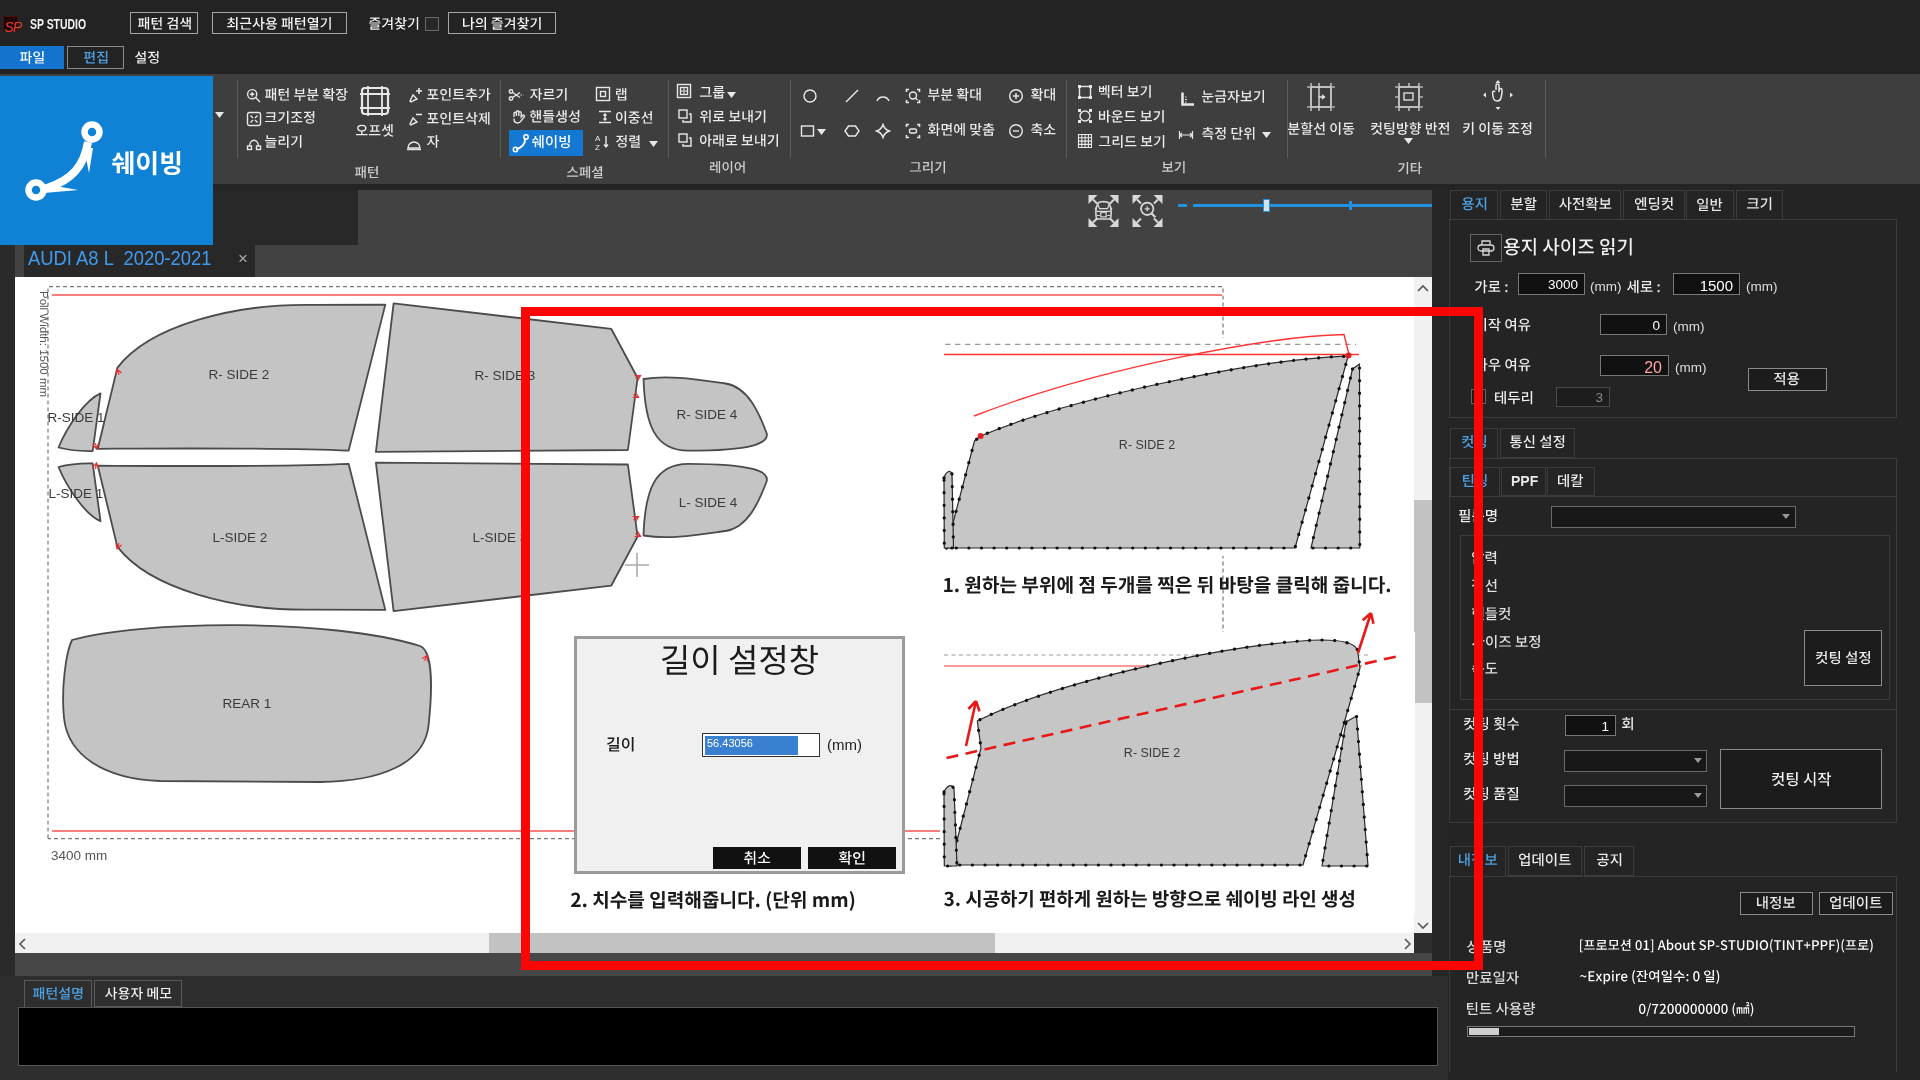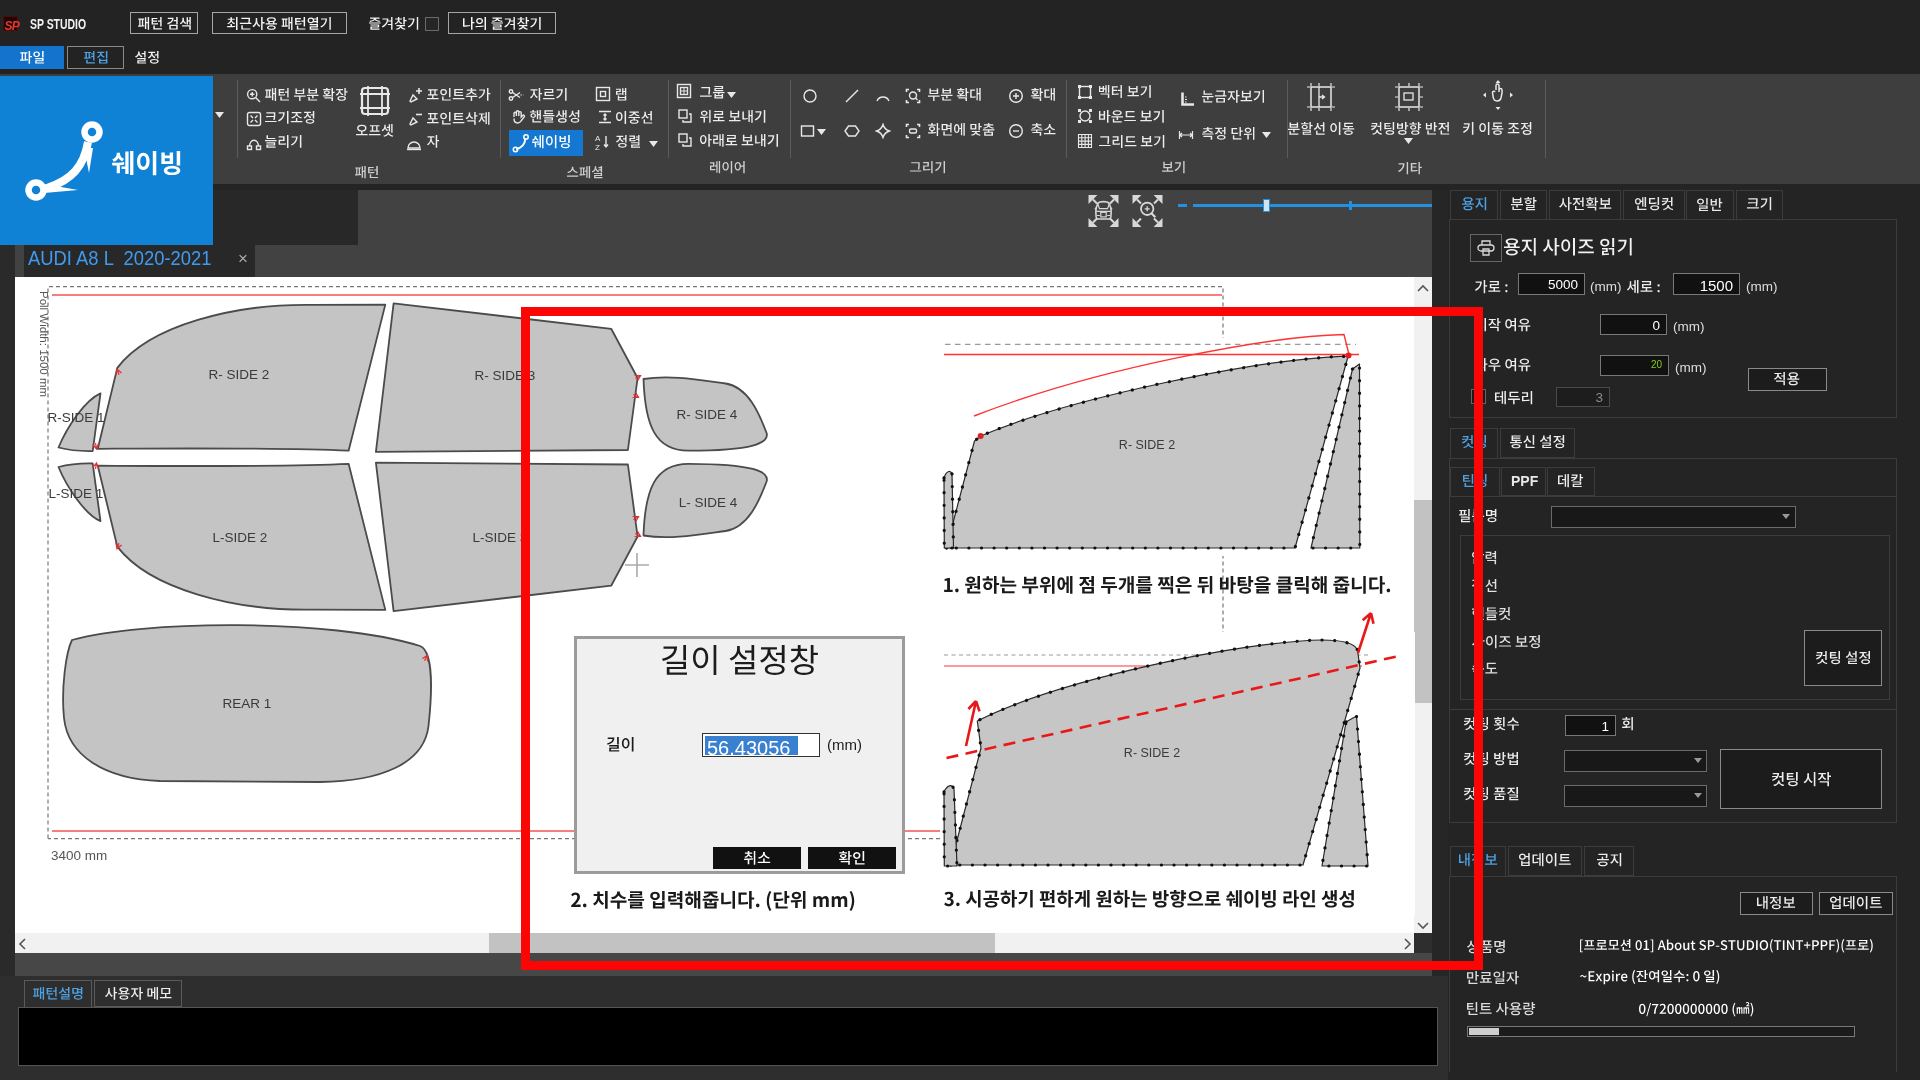--- a/index.html
+++ b/index.html
@@ -1,15 +1,15 @@
 <!DOCTYPE html>
 <html><head><meta charset="utf-8"><style>html,body{margin:0;padding:0;width:1920px;height:1080px;overflow:hidden;background:#2e2e2e;}*{box-sizing:border-box;}</style></head><body>
 <div style="position:absolute;left:0px;top:0px;width:1920px;height:46px;background:#232323;"></div>
 <div style="position:absolute;left:3px;top:16px;width:15px;height:15px;background:#200606;border:1px solid #4a0d0d;"></div>
-<div style="position:absolute;left:4.5px;top:20px;font-family:Liberation Sans, sans-serif;font-size:12px;color:#e23a2e;font-weight:700;white-space:pre;line-height:1;letter-spacing:-0.8px;font-style:italic;">SP</div>
+<div style="position:absolute;left:4.5px;top:20px;font-family:Liberation Sans, sans-serif;font-size:14px;color:#e23a2e;font-weight:400;white-space:pre;line-height:1;letter-spacing:-0.8px;font-style:italic;">SP</div>
 <div style="position:absolute;left:30px;top:17px;font-family:Liberation Sans, sans-serif;font-size:14.5px;color:#f2f2f2;font-weight:600;white-space:pre;line-height:1;transform:scaleX(0.72);transform-origin:0 0;">SP STUDIO</div>
 <div style="position:absolute;left:130px;top:12px;width:68px;height:22px;border:1px solid #a6a6a6;"></div>
 <svg style="position:absolute;left:137.6px;top:16.6px;overflow:visible" width="52.8" height="12.8" viewBox="0 0 52.8 12.8">
     <path transform="translate(-0.5,11.6)" d="M10.2 -11.6H11.6V1.2H10.2ZM8.4 -6.6H10.7V-5.4H8.4ZM7.4 -11.4H8.8V0.5H7.4ZM0.8 -10.1H6.6V-8.9H0.8ZM0.7 -1.9 0.5 -3.1Q1.1 -3.1 1.9 -3.1Q2.7 -3.1 3.6 -3.2Q4.4 -3.2 5.2 -3.2Q6.1 -3.3 6.8 -3.4L6.9 -2.3Q5.9 -2.1 4.8 -2.0Q3.6 -1.9 2.6 -1.9Q1.5 -1.9 0.7 -1.9ZM1.7 -9.4H3.0V-2.8H1.7ZM4.3 -9.4H5.7V-2.8H4.3Z M20.4 -8.1H22.9V-6.9H20.4ZM22.7 -11.6H24.1V-2.2H22.7ZM15.8 -0.3H24.4V0.9H15.8ZM15.8 -3.0H17.3V0.5H15.8ZM14.1 -5.2H15.1Q16.3 -5.2 17.2 -5.3Q18.1 -5.3 18.9 -5.3Q19.7 -5.4 20.5 -5.6L20.6 -4.4Q19.8 -4.2 19.0 -4.2Q18.2 -4.1 17.3 -4.1Q16.3 -4.0 15.1 -4.0H14.1ZM14.1 -10.7H19.9V-9.5H15.6V-5.1H14.1ZM15.1 -8.0H19.5V-6.8H15.1Z M34.6 -10.9H36.1Q36.1 -9.2 35.4 -7.9Q34.7 -6.6 33.4 -5.7Q32.1 -4.7 30.2 -4.2L29.7 -5.4Q31.2 -5.8 32.3 -6.5Q33.4 -7.2 34.0 -8.2Q34.6 -9.1 34.6 -10.2ZM30.3 -10.9H35.6V-9.7H30.3ZM38.7 -11.6H40.2V-4.4H38.7ZM36.2 -8.5H38.9V-7.3H36.2ZM31.8 -3.9H40.2V1.0H31.8ZM38.7 -2.7H33.3V-0.2H38.7Z M44.9 -10.9H46.1V-9.3Q46.1 -8.3 45.8 -7.3Q45.4 -6.3 44.8 -5.5Q44.1 -4.7 43.1 -4.3L42.4 -5.4Q43.2 -5.8 43.8 -6.4Q44.4 -7.1 44.7 -7.8Q44.9 -8.6 44.9 -9.3ZM45.2 -10.9H46.4V-9.3Q46.4 -8.6 46.6 -7.9Q46.9 -7.2 47.5 -6.6Q48.0 -6.1 48.8 -5.7L48.1 -4.6Q47.1 -5.0 46.5 -5.7Q45.8 -6.5 45.5 -7.4Q45.2 -8.3 45.2 -9.3ZM51.9 -11.6H53.3V-3.9H51.9ZM50.0 -8.4H52.3V-7.2H50.0ZM49.1 -11.4H50.5V-4.0H49.1ZM44.6 -3.3H53.3V1.2H51.8V-2.1H44.6Z" fill="#f5f5f5"></path>
   </svg>
 <div style="position:absolute;left:212px;top:12px;width:135px;height:22px;border:1px solid #a6a6a6;"></div>
 <svg style="position:absolute;left:227.1px;top:16.6px;overflow:visible" width="103.8" height="12.8" viewBox="0 0 103.8 12.8">
     <path transform="translate(-0.7,11.7)" d="M4.1 -4.8H5.6V-2.1H4.1ZM4.1 -9.3H5.3V-9.0Q5.3 -7.9 4.9 -7.0Q4.4 -6.1 3.6 -5.4Q2.8 -4.7 1.7 -4.4L1.0 -5.5Q2.0 -5.8 2.7 -6.3Q3.4 -6.9 3.8 -7.6Q4.1 -8.3 4.1 -9.0ZM4.4 -9.3H5.6V-9.0Q5.6 -8.3 6.0 -7.6Q6.3 -6.9 7.0 -6.4Q7.7 -5.9 8.7 -5.6L8.1 -4.5Q6.9 -4.8 6.1 -5.5Q5.3 -6.2 4.9 -7.1Q4.4 -8.0 4.4 -9.0ZM1.4 -10.0H8.4V-8.9H1.4ZM4.1 -11.5H5.6V-9.5H4.1ZM9.7 -11.7H11.2V1.2H9.7ZM0.9 -1.4 0.7 -2.6Q1.9 -2.6 3.2 -2.6Q4.6 -2.6 6.1 -2.7Q7.6 -2.8 8.9 -3.0L9.0 -1.9Q7.6 -1.6 6.2 -1.5Q4.7 -1.4 3.4 -1.4Q2.0 -1.4 0.9 -1.4Z M15.0 -10.9H23.1V-9.7H15.0ZM13.5 -5.9H25.1V-4.7H13.5ZM22.2 -10.9H23.7V-9.9Q23.7 -9.0 23.6 -7.9Q23.6 -6.8 23.3 -5.4L21.8 -5.5Q22.1 -6.9 22.2 -8.0Q22.2 -9.0 22.2 -9.9ZM15.0 -0.3H24.1V0.9H15.0ZM15.0 -3.4H16.5V-0.2H15.0Z M29.4 -10.6H30.6V-8.5Q30.6 -7.4 30.4 -6.3Q30.1 -5.2 29.7 -4.3Q29.2 -3.4 28.6 -2.7Q27.9 -2.0 27.1 -1.5L26.2 -2.7Q26.9 -3.1 27.5 -3.7Q28.1 -4.3 28.6 -5.1Q29.0 -5.9 29.2 -6.7Q29.4 -7.6 29.4 -8.5ZM29.7 -10.6H30.9V-8.5Q30.9 -7.6 31.1 -6.8Q31.3 -6.0 31.7 -5.2Q32.1 -4.5 32.7 -3.9Q33.3 -3.3 34.0 -2.9L33.1 -1.8Q32.3 -2.2 31.7 -2.9Q31.0 -3.6 30.6 -4.5Q30.2 -5.4 29.9 -6.4Q29.7 -7.4 29.7 -8.5ZM34.8 -11.6H36.3V1.2H34.8ZM36.0 -6.6H38.3V-5.3H36.0Z M42.0 -7.3H43.5V-4.9H42.0ZM46.6 -7.3H48.1V-4.9H46.6ZM39.3 -5.4H50.8V-4.3H39.3ZM45.0 -3.4Q47.1 -3.4 48.3 -2.8Q49.5 -2.3 49.5 -1.2Q49.5 -0.1 48.3 0.5Q47.1 1.1 45.0 1.1Q43.0 1.1 41.8 0.5Q40.6 -0.1 40.6 -1.2Q40.6 -2.3 41.8 -2.8Q43.0 -3.4 45.0 -3.4ZM45.0 -2.3Q44.1 -2.3 43.5 -2.2Q42.8 -2.1 42.5 -1.8Q42.1 -1.5 42.1 -1.2Q42.1 -0.8 42.5 -0.5Q42.8 -0.2 43.5 -0.1Q44.1 0.0 45.0 0.0Q46.0 0.0 46.6 -0.1Q47.3 -0.2 47.6 -0.5Q48.0 -0.8 48.0 -1.2Q48.0 -1.5 47.6 -1.8Q47.3 -2.1 46.6 -2.2Q46.0 -2.3 45.0 -2.3ZM45.1 -11.4Q46.5 -11.4 47.5 -11.1Q48.5 -10.8 49.1 -10.3Q49.6 -9.8 49.6 -9.0Q49.6 -8.3 49.1 -7.7Q48.5 -7.2 47.5 -6.9Q46.5 -6.6 45.1 -6.6Q43.7 -6.6 42.6 -6.9Q41.6 -7.2 41.1 -7.7Q40.5 -8.3 40.5 -9.0Q40.5 -9.8 41.1 -10.3Q41.6 -10.8 42.6 -11.1Q43.7 -11.4 45.1 -11.4ZM45.1 -10.3Q44.1 -10.3 43.4 -10.1Q42.7 -10.0 42.4 -9.7Q42.0 -9.4 42.0 -9.0Q42.0 -8.6 42.4 -8.3Q42.7 -8.0 43.4 -7.9Q44.1 -7.7 45.1 -7.7Q46.0 -7.7 46.7 -7.9Q47.4 -8.0 47.7 -8.3Q48.1 -8.6 48.1 -9.0Q48.1 -9.4 47.7 -9.7Q47.4 -10.0 46.7 -10.1Q46.0 -10.3 45.1 -10.3Z M64.8 -11.6H66.2V1.2H64.8ZM63.0 -6.6H65.3V-5.4H63.0ZM62.1 -11.4H63.5V0.5H62.1ZM55.4 -10.1H61.3V-8.9H55.4ZM55.3 -1.9 55.2 -3.1Q55.8 -3.1 56.6 -3.1Q57.4 -3.1 58.2 -3.2Q59.1 -3.2 59.9 -3.2Q60.8 -3.3 61.5 -3.4L61.6 -2.3Q60.6 -2.1 59.5 -2.0Q58.3 -1.9 57.2 -1.9Q56.2 -1.9 55.3 -1.9ZM56.4 -9.4H57.7V-2.8H56.4ZM59.0 -9.4H60.3V-2.8H59.0Z M75.0 -8.1H77.6V-6.9H75.0ZM77.3 -11.6H78.8V-2.2H77.3ZM70.5 -0.3H79.1V0.9H70.5ZM70.5 -3.0H72.0V0.5H70.5ZM68.8 -5.2H69.8Q71.0 -5.2 71.9 -5.3Q72.8 -5.3 73.6 -5.3Q74.3 -5.4 75.1 -5.6L75.3 -4.4Q74.4 -4.2 73.6 -4.2Q72.9 -4.1 71.9 -4.1Q71.0 -4.0 69.8 -4.0H68.8ZM68.8 -10.7H74.6V-9.5H70.3V-5.1H68.8ZM69.8 -8.0H74.2V-6.8H69.8Z M87.0 -10.2H90.5V-9.1H87.0ZM87.0 -7.6H90.5V-6.4H87.0ZM84.6 -11.2Q85.5 -11.2 86.3 -10.9Q87.0 -10.5 87.5 -9.8Q87.9 -9.2 87.9 -8.3Q87.9 -7.5 87.5 -6.8Q87.0 -6.1 86.3 -5.8Q85.5 -5.4 84.6 -5.4Q83.6 -5.4 82.9 -5.8Q82.1 -6.1 81.7 -6.8Q81.3 -7.5 81.3 -8.3Q81.3 -9.2 81.7 -9.8Q82.1 -10.5 82.9 -10.9Q83.6 -11.2 84.6 -11.2ZM84.6 -10.0Q84.0 -10.0 83.6 -9.8Q83.1 -9.6 82.9 -9.2Q82.6 -8.8 82.6 -8.3Q82.6 -7.8 82.9 -7.4Q83.1 -7.0 83.6 -6.8Q84.0 -6.6 84.6 -6.6Q85.1 -6.6 85.6 -6.8Q86.0 -7.0 86.3 -7.4Q86.5 -7.8 86.5 -8.3Q86.5 -8.8 86.3 -9.2Q86.0 -9.6 85.6 -9.8Q85.1 -10.0 84.6 -10.0ZM90.2 -11.6H91.7V-5.2H90.2ZM83.3 -4.6H91.7V-1.3H84.8V0.5H83.4V-2.4H90.2V-3.4H83.3ZM83.4 -0.2H92.1V1.0H83.4Z M103.1 -11.6H104.5V1.1H103.1ZM99.3 -10.3H100.7Q100.7 -8.9 100.4 -7.6Q100.1 -6.3 99.4 -5.1Q98.7 -3.9 97.6 -2.9Q96.5 -1.9 94.8 -1.1L94.1 -2.3Q95.9 -3.2 97.1 -4.3Q98.2 -5.5 98.8 -6.9Q99.3 -8.3 99.3 -10.0ZM94.7 -10.3H100.0V-9.1H94.7Z" fill="#f5f5f5"></path>
   </svg>
 <svg style="position:absolute;left:369.4px;top:17.1px;overflow:visible" width="49.2" height="12.8" viewBox="0 0 49.2 12.8">
@@ -451,21 +451,21 @@
   </svg>
 <div style="position:absolute;left:574px;top:636px;width:331px;height:238px;background:#f0f0f0;border:3px solid #9b9b9b;"></div>
 <svg style="position:absolute;left:662.1px;top:645.0px;overflow:visible" width="155.9" height="30.0" viewBox="0 0 155.9 30.0">
     <path transform="translate(-2.1,27.4)" d="M23.4 -27.3H26.1V-12.1H23.4ZM14.3 -25.8H17.2Q17.2 -22.0 15.5 -19.2Q13.9 -16.3 10.7 -14.4Q7.6 -12.5 3.1 -11.4L2.1 -13.7Q5.1 -14.3 7.4 -15.3Q9.6 -16.4 11.1 -17.8Q12.7 -19.1 13.5 -20.8Q14.3 -22.5 14.3 -24.4ZM3.6 -25.8H16.1V-23.6H3.6ZM6.8 -10.6H26.1V-3.4H9.6V1.2H6.9V-5.4H23.4V-8.4H6.8ZM6.9 0.1H27.1V2.3H6.9Z M53.7 -27.3H56.4V2.6H53.7ZM40.7 -25.0Q42.9 -25.0 44.6 -23.7Q46.3 -22.4 47.3 -20.1Q48.3 -17.8 48.3 -14.6Q48.3 -11.4 47.3 -9.1Q46.3 -6.7 44.6 -5.4Q42.9 -4.2 40.7 -4.2Q38.5 -4.2 36.8 -5.4Q35.0 -6.7 34.1 -9.1Q33.1 -11.4 33.1 -14.6Q33.1 -17.8 34.1 -20.1Q35.0 -22.4 36.8 -23.7Q38.5 -25.0 40.7 -25.0ZM40.7 -22.5Q39.2 -22.5 38.1 -21.6Q37.0 -20.6 36.4 -18.8Q35.7 -17.0 35.7 -14.6Q35.7 -12.2 36.4 -10.4Q37.0 -8.6 38.1 -7.6Q39.2 -6.6 40.7 -6.6Q42.1 -6.6 43.3 -7.6Q44.4 -8.6 45.0 -10.4Q45.6 -12.2 45.6 -14.6Q45.6 -17.0 45.0 -18.8Q44.4 -20.6 43.3 -21.6Q42.1 -22.5 40.7 -22.5Z M85.1 -21.9H92.7V-19.6H85.1ZM91.6 -27.3H94.3V-11.9H91.6ZM75.1 -10.4H94.3V-3.2H77.9V1.3H75.2V-5.3H91.6V-8.2H75.1ZM75.2 -0.0H95.4V2.2H75.2ZM77.2 -26.3H79.4V-23.6Q79.4 -20.8 78.4 -18.5Q77.4 -16.1 75.5 -14.4Q73.7 -12.7 71.2 -11.8L69.7 -14.0Q72.0 -14.7 73.7 -16.2Q75.3 -17.6 76.3 -19.5Q77.2 -21.4 77.2 -23.6ZM77.7 -26.3H79.9V-23.6Q79.9 -22.1 80.4 -20.7Q80.9 -19.4 81.9 -18.2Q82.9 -17.0 84.3 -16.1Q85.6 -15.2 87.2 -14.6L85.8 -12.5Q83.4 -13.4 81.5 -15.0Q79.7 -16.6 78.7 -18.8Q77.7 -21.0 77.7 -23.6Z M116.1 -19.6H122.8V-17.3H116.1ZM121.9 -27.3H124.7V-9.5H121.9ZM114.9 -8.6Q117.9 -8.6 120.2 -7.9Q122.4 -7.3 123.6 -6.0Q124.8 -4.8 124.8 -3.0Q124.8 -0.4 122.1 1.1Q119.5 2.5 114.9 2.5Q110.2 2.5 107.6 1.1Q104.9 -0.4 104.9 -3.0Q104.9 -4.8 106.1 -6.0Q107.3 -7.3 109.5 -7.9Q111.8 -8.6 114.9 -8.6ZM114.9 -6.4Q112.6 -6.4 111.0 -6.0Q109.4 -5.6 108.5 -4.9Q107.6 -4.1 107.6 -3.0Q107.6 -1.9 108.5 -1.2Q109.4 -0.4 111.0 -0.0Q112.6 0.4 114.9 0.4Q117.1 0.4 118.7 -0.0Q120.3 -0.4 121.2 -1.2Q122.1 -1.9 122.1 -3.0Q122.1 -4.1 121.2 -4.9Q120.3 -5.6 118.7 -6.0Q117.1 -6.4 114.9 -6.4ZM107.7 -24.3H110.0V-21.9Q110.0 -19.1 108.9 -16.7Q107.9 -14.3 106.0 -12.5Q104.1 -10.7 101.6 -9.8L100.2 -11.9Q101.9 -12.5 103.3 -13.6Q104.6 -14.6 105.6 -15.9Q106.6 -17.2 107.2 -18.7Q107.7 -20.3 107.7 -21.9ZM108.3 -24.3H110.5V-21.9Q110.5 -20.0 111.4 -18.2Q112.3 -16.3 113.9 -15.0Q115.6 -13.6 117.7 -12.8L116.3 -10.6Q113.9 -11.5 112.1 -13.2Q110.3 -14.9 109.3 -17.1Q108.3 -19.4 108.3 -21.9ZM101.1 -25.1H117.0V-22.9H101.1Z M137.9 -22.1H140.2V-20.9Q140.2 -18.2 139.1 -16.0Q138.1 -13.8 136.2 -12.2Q134.4 -10.6 131.9 -9.7L130.5 -11.9Q132.7 -12.6 134.4 -13.9Q136.1 -15.3 137.0 -17.1Q137.9 -18.9 137.9 -20.9ZM138.4 -22.1H140.6V-20.9Q140.6 -19.1 141.6 -17.4Q142.5 -15.8 144.1 -14.6Q145.8 -13.3 147.9 -12.7L146.7 -10.5Q144.2 -11.3 142.3 -12.8Q140.5 -14.3 139.4 -16.4Q138.4 -18.5 138.4 -20.9ZM131.3 -23.7H147.2V-21.5H131.3ZM137.9 -27.4H140.7V-22.9H137.9ZM150.9 -27.3H153.6V-9.0H150.9ZM152.9 -19.6H158.0V-17.3H152.9ZM144.1 -8.3Q147.2 -8.3 149.4 -7.6Q151.6 -7.0 152.8 -5.8Q153.9 -4.6 153.9 -2.9Q153.9 -0.3 151.3 1.1Q148.7 2.5 144.1 2.5Q141.1 2.5 138.9 1.9Q136.7 1.2 135.5 0.0Q134.3 -1.2 134.3 -2.9Q134.3 -4.6 135.5 -5.8Q136.7 -7.0 138.9 -7.6Q141.1 -8.3 144.1 -8.3ZM144.1 -6.1Q141.9 -6.1 140.3 -5.7Q138.7 -5.4 137.9 -4.6Q137.0 -3.9 137.0 -2.9Q137.0 -1.9 137.9 -1.1Q138.7 -0.4 140.3 -0.0Q141.9 0.3 144.1 0.3Q146.3 0.3 147.9 -0.0Q149.5 -0.4 150.4 -1.1Q151.2 -1.9 151.2 -2.9Q151.2 -3.9 150.4 -4.6Q149.5 -5.4 147.9 -5.7Q146.3 -6.1 144.1 -6.1Z" fill="#1c1c1c"></path>
   </svg>
 <svg style="position:absolute;left:607.0px;top:737.0px;overflow:visible" width="26.5" height="14.7" viewBox="0 0 26.5 14.7">
     <path transform="translate(-1.0,13.3)" d="M11.1 -13.3H12.8V-5.9H11.1ZM6.6 -12.7H8.4Q8.4 -10.7 7.6 -9.3Q6.8 -7.9 5.3 -7.0Q3.8 -6.1 1.6 -5.6L1.0 -6.9Q2.4 -7.2 3.5 -7.7Q4.5 -8.2 5.2 -8.8Q5.9 -9.4 6.3 -10.2Q6.6 -10.9 6.6 -11.8ZM1.7 -12.7H7.7V-11.3H1.7ZM3.2 -5.2H12.8V-1.5H4.9V0.4H3.2V-2.7H11.1V-3.9H3.2ZM3.2 -0.1H13.2V1.2H3.2Z M25.8 -13.3H27.5V1.3H25.8ZM19.7 -12.2Q20.8 -12.2 21.7 -11.6Q22.5 -11.0 23.0 -9.8Q23.5 -8.7 23.5 -7.1Q23.5 -5.5 23.0 -4.3Q22.5 -3.2 21.7 -2.5Q20.8 -1.9 19.7 -1.9Q18.6 -1.9 17.8 -2.5Q16.9 -3.2 16.4 -4.3Q15.9 -5.5 15.9 -7.1Q15.9 -8.7 16.4 -9.8Q16.9 -11.0 17.8 -11.6Q18.6 -12.2 19.7 -12.2ZM19.7 -10.7Q19.1 -10.7 18.6 -10.3Q18.1 -9.9 17.8 -9.0Q17.6 -8.2 17.6 -7.1Q17.6 -5.9 17.8 -5.1Q18.1 -4.3 18.6 -3.9Q19.1 -3.4 19.7 -3.4Q20.3 -3.4 20.8 -3.9Q21.3 -4.3 21.6 -5.1Q21.9 -5.9 21.9 -7.1Q21.9 -8.2 21.6 -9.0Q21.3 -9.9 20.8 -10.3Q20.3 -10.7 19.7 -10.7Z" fill="#1c1c1c"></path>
   </svg>
 <div style="position:absolute;left:702px;top:733px;width:118px;height:24px;background:#fff;border:1.5px solid #333;"></div>
 <div style="position:absolute;left:705px;top:736px;width:93px;height:19px;background:#3a80d0;"></div>
-<div style="position:absolute;left:707px;top:738px;font-family:Liberation Sans, sans-serif;font-size:20px;color:#ffffff;font-weight:400;white-space:pre;line-height:1;">56.43056</div>
+<div style="position:absolute;left:707px;top:738px;font-family:Liberation Sans, sans-serif;font-size:11px;color:#ffffff;font-weight:400;white-space:pre;line-height:1;">56.43056</div>
 <div style="position:absolute;left:827px;top:737px;font-family:Liberation Sans, sans-serif;font-size:15px;color:#1c1c1c;font-weight:400;white-space:pre;line-height:1;">(mm)</div>
 <div style="position:absolute;left:713px;top:847px;width:88px;height:22px;background:#111;"></div>
 <svg style="position:absolute;left:743.9px;top:851.1px;overflow:visible" width="26.2" height="13.7" viewBox="0 0 26.2 13.7">
     <path transform="translate(-0.7,12.5)" d="M4.4 -10.0H5.7V-9.8Q5.7 -8.8 5.3 -8.0Q4.8 -7.1 4.0 -6.5Q3.1 -5.9 1.9 -5.6L1.2 -6.8Q2.3 -7.1 3.0 -7.5Q3.7 -7.9 4.1 -8.5Q4.4 -9.1 4.4 -9.8ZM4.7 -10.0H6.0V-9.8Q6.0 -9.2 6.4 -8.6Q6.7 -8.1 7.4 -7.7Q8.1 -7.2 9.1 -7.0L8.5 -5.8Q7.3 -6.1 6.5 -6.7Q5.6 -7.2 5.2 -8.0Q4.7 -8.8 4.7 -9.8ZM1.6 -11.0H8.9V-9.8H1.6ZM4.4 -12.4H6.0V-10.2H4.4ZM4.4 -4.7H6.0V0.8H4.4ZM10.5 -12.5H12.0V1.2H10.5ZM0.9 -3.5 0.7 -4.8Q2.0 -4.8 3.5 -4.9Q5.0 -4.9 6.5 -5.0Q8.1 -5.1 9.6 -5.2L9.7 -4.1Q8.2 -3.8 6.6 -3.7Q5.1 -3.6 3.6 -3.6Q2.1 -3.5 0.9 -3.5Z M14.5 -1.8H26.9V-0.5H14.5ZM19.9 -5.0H21.4V-1.4H19.9ZM19.8 -11.6H21.2V-10.6Q21.2 -9.7 20.9 -8.9Q20.6 -8.1 20.1 -7.4Q19.6 -6.7 18.9 -6.2Q18.2 -5.6 17.3 -5.2Q16.5 -4.8 15.5 -4.7L14.9 -6.0Q15.7 -6.1 16.4 -6.4Q17.2 -6.7 17.8 -7.2Q18.4 -7.6 18.9 -8.2Q19.3 -8.7 19.6 -9.4Q19.8 -10.0 19.8 -10.6ZM20.1 -11.6H21.5V-10.6Q21.5 -10.0 21.7 -9.3Q22.0 -8.7 22.4 -8.2Q22.9 -7.6 23.5 -7.2Q24.1 -6.7 24.8 -6.4Q25.6 -6.1 26.4 -6.0L25.7 -4.7Q24.8 -4.9 23.9 -5.2Q23.1 -5.6 22.4 -6.2Q21.7 -6.7 21.2 -7.4Q20.7 -8.1 20.4 -8.9Q20.1 -9.7 20.1 -10.6Z" fill="#fff"></path>
   </svg>
 <div style="position:absolute;left:808px;top:847px;width:88px;height:22px;background:#111;"></div>
 <svg style="position:absolute;left:839.2px;top:851.1px;overflow:visible" width="25.6" height="13.8" viewBox="0 0 25.6 13.8">
     <path transform="translate(-0.6,12.6)" d="M4.1 -6.1H5.6V-4.3H4.1ZM9.8 -12.5H11.4V-3.2H9.8ZM10.8 -8.4H13.3V-7.1H10.8ZM0.8 -3.6 0.6 -4.8Q1.8 -4.8 3.3 -4.8Q4.7 -4.8 6.2 -4.9Q7.7 -5.0 9.1 -5.2L9.3 -4.1Q7.8 -3.8 6.3 -3.7Q4.8 -3.6 3.4 -3.6Q2.0 -3.6 0.8 -3.6ZM2.3 -2.6H11.4V1.2H9.8V-1.4H2.3ZM0.9 -11.3H8.7V-10.2H0.9ZM4.8 -9.7Q6.3 -9.7 7.2 -9.2Q8.1 -8.7 8.1 -7.7Q8.1 -6.8 7.2 -6.2Q6.3 -5.7 4.8 -5.7Q3.4 -5.7 2.5 -6.2Q1.6 -6.8 1.6 -7.7Q1.6 -8.7 2.5 -9.2Q3.4 -9.7 4.8 -9.7ZM4.8 -8.7Q4.0 -8.7 3.5 -8.4Q3.1 -8.2 3.1 -7.7Q3.1 -7.3 3.5 -7.0Q4.0 -6.7 4.8 -6.7Q5.7 -6.7 6.1 -7.0Q6.6 -7.3 6.6 -7.7Q6.6 -8.2 6.1 -8.4Q5.7 -8.7 4.8 -8.7ZM4.1 -12.6H5.6V-10.8H4.1Z M24.2 -12.5H25.8V-2.5H24.2ZM16.8 -0.3H26.2V1.0H16.8ZM16.8 -3.5H18.4V0.2H16.8ZM18.4 -11.5Q19.4 -11.5 20.2 -11.1Q21.1 -10.7 21.6 -9.9Q22.0 -9.1 22.0 -8.1Q22.0 -7.1 21.6 -6.4Q21.1 -5.6 20.2 -5.1Q19.4 -4.7 18.4 -4.7Q17.4 -4.7 16.5 -5.1Q15.7 -5.6 15.2 -6.4Q14.7 -7.1 14.7 -8.1Q14.7 -9.1 15.2 -9.9Q15.7 -10.7 16.5 -11.1Q17.4 -11.5 18.4 -11.5ZM18.4 -10.2Q17.8 -10.2 17.3 -9.9Q16.8 -9.7 16.6 -9.2Q16.3 -8.8 16.3 -8.1Q16.3 -7.5 16.6 -7.0Q16.8 -6.6 17.3 -6.3Q17.8 -6.1 18.4 -6.1Q19.0 -6.1 19.5 -6.3Q20.0 -6.6 20.2 -7.0Q20.5 -7.5 20.5 -8.1Q20.5 -8.8 20.2 -9.2Q20.0 -9.7 19.5 -9.9Q19.0 -10.2 18.4 -10.2Z" fill="#fff"></path>
   </svg>
 <div style="position:absolute;left:1448px;top:190px;width:472px;height:890px;background:#242424;"></div>
@@ -498,39 +498,39 @@
 <svg style="position:absolute;left:1477px;top:239px" width="18" height="18" viewBox="0 0 18 18" fill="none" stroke="#d8d8d8" stroke-width="1.3">
     <path d="M5 6 V2 h8 v4 M5 6 h8 M4 6 h10 a1.5 1.5 0 0 1 0 6 H4 a1.5 1.5 0 0 1 0 -6 M6 10 h6 v6 H6 Z"></path>
   </svg>
 <svg style="position:absolute;left:1504.0px;top:238.0px;overflow:visible" width="127.8" height="17.4" viewBox="0 0 127.8 17.4">
     <path transform="translate(-0.9,15.8)" d="M4.6 -9.9H6.6V-6.7H4.6ZM10.8 -9.9H12.8V-6.7H10.8ZM0.9 -7.4H16.6V-5.8H0.9ZM8.7 -4.7Q11.5 -4.7 13.1 -3.9Q14.7 -3.1 14.7 -1.6Q14.7 -0.1 13.1 0.7Q11.5 1.6 8.7 1.6Q5.9 1.6 4.3 0.7Q2.7 -0.1 2.7 -1.6Q2.7 -3.1 4.3 -3.9Q5.9 -4.7 8.7 -4.7ZM8.7 -3.2Q7.4 -3.2 6.5 -3.0Q5.6 -2.8 5.2 -2.4Q4.7 -2.1 4.7 -1.6Q4.7 -1.0 5.2 -0.7Q5.6 -0.3 6.5 -0.1Q7.4 0.0 8.7 0.0Q10.0 0.0 10.9 -0.1Q11.7 -0.3 12.2 -0.7Q12.7 -1.0 12.7 -1.6Q12.7 -2.1 12.2 -2.4Q11.7 -2.8 10.9 -3.0Q10.0 -3.2 8.7 -3.2ZM8.7 -15.5Q10.6 -15.5 12.0 -15.1Q13.4 -14.7 14.1 -14.0Q14.9 -13.3 14.9 -12.2Q14.9 -11.2 14.1 -10.5Q13.4 -9.7 12.0 -9.4Q10.6 -9.0 8.7 -9.0Q6.8 -9.0 5.4 -9.4Q4.0 -9.7 3.3 -10.5Q2.5 -11.2 2.5 -12.2Q2.5 -13.3 3.3 -14.0Q4.0 -14.7 5.4 -15.1Q6.8 -15.5 8.7 -15.5ZM8.7 -14.0Q7.4 -14.0 6.5 -13.8Q5.6 -13.6 5.1 -13.2Q4.6 -12.8 4.6 -12.2Q4.6 -11.7 5.1 -11.3Q5.6 -10.9 6.5 -10.7Q7.4 -10.5 8.7 -10.5Q10.0 -10.5 10.9 -10.7Q11.9 -10.9 12.4 -11.3Q12.8 -11.7 12.8 -12.2Q12.8 -12.8 12.4 -13.2Q11.9 -13.6 10.9 -13.8Q10.0 -14.0 8.7 -14.0Z M22.8 -13.2H24.4V-10.8Q24.4 -9.3 24.0 -8.0Q23.7 -6.6 23.0 -5.4Q22.4 -4.1 21.5 -3.2Q20.5 -2.3 19.4 -1.7L18.3 -3.3Q19.3 -3.8 20.1 -4.6Q20.9 -5.4 21.5 -6.4Q22.1 -7.4 22.4 -8.5Q22.8 -9.7 22.8 -10.8ZM23.2 -13.2H24.8V-10.8Q24.8 -9.7 25.1 -8.6Q25.4 -7.6 26.0 -6.6Q26.6 -5.7 27.4 -4.9Q28.2 -4.2 29.3 -3.7L28.2 -2.2Q27.0 -2.7 26.1 -3.6Q25.2 -4.4 24.5 -5.6Q23.9 -6.7 23.5 -8.0Q23.2 -9.4 23.2 -10.8ZM18.9 -14.1H28.6V-12.4H18.9ZM30.7 -15.8H32.6V1.6H30.7Z M44.2 -14.4H45.8V-11.5Q45.8 -10.0 45.5 -8.6Q45.2 -7.1 44.5 -5.9Q43.9 -4.6 43.0 -3.6Q42.1 -2.6 41.0 -2.1L39.8 -3.7Q40.8 -4.2 41.6 -5.0Q42.5 -5.8 43.0 -6.9Q43.6 -7.9 43.9 -9.1Q44.2 -10.3 44.2 -11.5ZM44.6 -14.4H46.2V-11.5Q46.2 -10.4 46.5 -9.2Q46.8 -8.1 47.3 -7.1Q47.9 -6.1 48.7 -5.3Q49.4 -4.5 50.4 -4.0L49.2 -2.4Q48.1 -3.0 47.3 -3.9Q46.4 -4.8 45.8 -6.1Q45.2 -7.3 44.9 -8.7Q44.6 -10.1 44.6 -11.5ZM51.6 -15.8H53.6V1.6H51.6ZM53.1 -8.9H56.3V-7.3H53.1Z M69.9 -15.8H71.9V1.6H69.9ZM62.6 -14.5Q63.9 -14.5 64.9 -13.8Q66.0 -13.0 66.5 -11.7Q67.1 -10.3 67.1 -8.4Q67.1 -6.5 66.5 -5.2Q66.0 -3.8 64.9 -3.0Q63.9 -2.3 62.6 -2.3Q61.3 -2.3 60.3 -3.0Q59.3 -3.8 58.7 -5.2Q58.2 -6.5 58.2 -8.4Q58.2 -10.3 58.7 -11.7Q59.3 -13.0 60.3 -13.8Q61.3 -14.5 62.6 -14.5ZM62.6 -12.7Q61.9 -12.7 61.3 -12.2Q60.7 -11.7 60.4 -10.7Q60.1 -9.8 60.1 -8.4Q60.1 -7.1 60.4 -6.1Q60.7 -5.1 61.3 -4.6Q61.9 -4.1 62.6 -4.1Q63.4 -4.1 64.0 -4.6Q64.5 -5.1 64.9 -6.1Q65.2 -7.1 65.2 -8.4Q65.2 -9.8 64.9 -10.7Q64.5 -11.7 64.0 -12.2Q63.4 -12.7 62.6 -12.7Z M75.1 -2.3H90.8V-0.6H75.1ZM81.9 -13.4H83.6V-12.2Q83.6 -11.1 83.2 -10.1Q82.9 -9.2 82.2 -8.3Q81.6 -7.5 80.7 -6.9Q79.8 -6.2 78.8 -5.7Q77.7 -5.3 76.6 -5.0L75.8 -6.6Q76.8 -6.8 77.7 -7.2Q78.6 -7.6 79.4 -8.1Q80.1 -8.6 80.7 -9.3Q81.3 -9.9 81.6 -10.7Q81.9 -11.4 81.9 -12.2ZM82.3 -13.4H84.0V-12.2Q84.0 -11.4 84.3 -10.7Q84.6 -9.9 85.1 -9.3Q85.7 -8.6 86.5 -8.1Q87.3 -7.6 88.2 -7.2Q89.1 -6.9 90.2 -6.7L89.4 -5.1Q88.2 -5.3 87.1 -5.8Q86.1 -6.2 85.2 -6.9Q84.3 -7.5 83.6 -8.4Q83.0 -9.2 82.6 -10.1Q82.3 -11.1 82.3 -12.2ZM76.4 -14.2H89.5V-12.6H76.4Z M109.1 -15.8H111.1V-6.7H109.1ZM98.9 -0.1H100.0Q101.3 -0.1 102.3 -0.2Q103.3 -0.2 104.1 -0.3Q105.0 -0.4 105.8 -0.5L106.0 1.0Q105.1 1.1 104.2 1.2Q103.4 1.3 102.4 1.3Q101.4 1.4 100.0 1.4H98.9ZM98.9 -5.9H104.7V-1.7H100.8V0.7H98.9V-3.1H102.8V-4.4H98.9ZM105.5 -5.9H111.1V1.5H109.2V-4.3H105.5ZM101.7 -15.1Q103.0 -15.1 104.0 -14.5Q105.1 -14.0 105.7 -13.2Q106.3 -12.3 106.3 -11.1Q106.3 -10.0 105.7 -9.1Q105.1 -8.2 104.0 -7.7Q103.0 -7.2 101.7 -7.2Q100.4 -7.2 99.4 -7.7Q98.3 -8.2 97.7 -9.1Q97.1 -10.0 97.1 -11.1Q97.1 -12.3 97.7 -13.2Q98.3 -14.0 99.4 -14.5Q100.4 -15.1 101.7 -15.1ZM101.7 -13.4Q101.0 -13.4 100.4 -13.1Q99.8 -12.8 99.4 -12.3Q99.1 -11.8 99.1 -11.1Q99.1 -10.4 99.4 -9.9Q99.8 -9.4 100.4 -9.1Q101.0 -8.8 101.7 -8.8Q102.5 -8.8 103.0 -9.1Q103.6 -9.4 104.0 -9.9Q104.3 -10.4 104.3 -11.1Q104.3 -11.8 104.0 -12.3Q103.6 -12.8 103.0 -13.1Q102.5 -13.4 101.7 -13.4Z M126.7 -15.8H128.6V1.6H126.7ZM121.5 -14.0H123.5Q123.5 -12.0 123.1 -10.3Q122.7 -8.5 121.7 -6.9Q120.8 -5.3 119.3 -4.0Q117.7 -2.6 115.5 -1.5L114.4 -3.1Q117.0 -4.3 118.5 -5.9Q120.1 -7.4 120.8 -9.4Q121.5 -11.3 121.5 -13.6ZM115.3 -14.0H122.4V-12.4H115.3Z" fill="#f0f0f0"></path>
   </svg>
 <svg style="position:absolute;left:1475.0px;top:280.0px;overflow:visible" width="32.6" height="13.3" viewBox="0 0 32.6 13.3">
     <path transform="translate(-0.7,12.1)" d="M9.4 -12.1H10.9V1.2H9.4ZM10.5 -6.8H12.9V-5.6H10.5ZM6.0 -10.7H7.5Q7.5 -8.7 6.9 -7.0Q6.3 -5.2 5.0 -3.8Q3.7 -2.3 1.5 -1.2L0.7 -2.4Q2.4 -3.3 3.6 -4.5Q4.8 -5.7 5.4 -7.2Q6.0 -8.6 6.0 -10.4ZM1.3 -10.7H6.8V-9.4H1.3Z M14.0 -1.6H26.0V-0.4H14.0ZM19.2 -4.3H20.7V-1.1H19.2ZM15.4 -11.1H24.6V-6.9H17.0V-4.5H15.5V-8.1H23.1V-9.9H15.4ZM15.5 -5.1H24.9V-3.9H15.5Z M32.1 -5.5Q31.6 -5.5 31.3 -5.8Q31.0 -6.2 31.0 -6.7Q31.0 -7.2 31.3 -7.5Q31.6 -7.9 32.1 -7.9Q32.6 -7.9 32.9 -7.5Q33.2 -7.2 33.2 -6.7Q33.2 -6.2 32.9 -5.8Q32.6 -5.5 32.1 -5.5ZM32.1 0.2Q31.6 0.2 31.3 -0.1Q31.0 -0.5 31.0 -1.0Q31.0 -1.5 31.3 -1.8Q31.6 -2.2 32.1 -2.2Q32.6 -2.2 32.9 -1.8Q33.2 -1.5 33.2 -1.0Q33.2 -0.5 32.9 -0.1Q32.6 0.2 32.1 0.2Z" fill="#ededed"></path>
   </svg>
 <div style="position:absolute;left:1518px;top:273px;width:67px;height:22px;background:#111;border:1px solid #787878;"></div>
-<div style="position:absolute;left:1521px;top:278.0px;font-family:Liberation Sans, sans-serif;font-size:13.5px;color:#fff;font-weight:400;white-space:pre;line-height:1;width:57px;text-align:right;">5000</div>
+<div style="position:absolute;left:1521px;top:278.0px;font-family:Liberation Sans, sans-serif;font-size:13.5px;color:#fff;font-weight:400;white-space:pre;line-height:1;width:57px;text-align:right;">3000</div>
 <div style="position:absolute;left:1590px;top:280px;font-family:Liberation Sans, sans-serif;font-size:13.5px;color:#ddd;font-weight:400;white-space:pre;line-height:1;">(mm)</div>
 <svg style="position:absolute;left:1627.0px;top:280.0px;overflow:visible" width="32.8" height="13.3" viewBox="0 0 32.8 13.3">
     <path transform="translate(-0.5,12.1)" d="M5.9 -7.4H8.3V-6.2H5.9ZM3.3 -10.9H4.4V-8.5Q4.4 -7.4 4.2 -6.3Q4.1 -5.3 3.7 -4.4Q3.3 -3.5 2.7 -2.8Q2.2 -2.0 1.4 -1.6L0.5 -2.7Q1.2 -3.1 1.7 -3.8Q2.2 -4.4 2.6 -5.2Q2.9 -5.9 3.1 -6.8Q3.3 -7.6 3.3 -8.5ZM3.6 -10.9H4.7V-8.5Q4.7 -7.7 4.9 -6.9Q5.0 -6.1 5.3 -5.4Q5.7 -4.7 6.1 -4.1Q6.6 -3.5 7.3 -3.0L6.4 -1.9Q5.7 -2.3 5.2 -3.0Q4.6 -3.7 4.3 -4.6Q3.9 -5.5 3.7 -6.5Q3.6 -7.5 3.6 -8.5ZM10.5 -12.1H12.0V1.2H10.5ZM7.8 -11.8H9.3V0.6H7.8Z M14.0 -1.6H26.0V-0.4H14.0ZM19.2 -4.3H20.7V-1.1H19.2ZM15.4 -11.1H24.6V-6.9H17.0V-4.5H15.5V-8.1H23.1V-9.9H15.4ZM15.5 -5.1H24.9V-3.9H15.5Z M32.1 -5.5Q31.6 -5.5 31.3 -5.8Q31.0 -6.2 31.0 -6.7Q31.0 -7.2 31.3 -7.5Q31.6 -7.9 32.1 -7.9Q32.6 -7.9 32.9 -7.5Q33.2 -7.2 33.2 -6.7Q33.2 -6.2 32.9 -5.8Q32.6 -5.5 32.1 -5.5ZM32.1 0.2Q31.6 0.2 31.3 -0.1Q31.0 -0.5 31.0 -1.0Q31.0 -1.5 31.3 -1.8Q31.6 -2.2 32.1 -2.2Q32.6 -2.2 32.9 -1.8Q33.2 -1.5 33.2 -1.0Q33.2 -0.5 32.9 -0.1Q32.6 0.2 32.1 0.2Z" fill="#ededed"></path>
   </svg>
 <div style="position:absolute;left:1673px;top:273px;width:67px;height:22px;background:#111;border:1px solid #787878;"></div>
 <div style="position:absolute;left:1676px;top:278.0px;font-family:Liberation Sans, sans-serif;font-size:15px;color:#fff;font-weight:400;white-space:pre;line-height:1;width:57px;text-align:right;">1500</div>
 <div style="position:absolute;left:1746px;top:280px;font-family:Liberation Sans, sans-serif;font-size:13.5px;color:#ddd;font-weight:400;white-space:pre;line-height:1;">(mm)</div>
 <svg style="position:absolute;left:1475.0px;top:318.0px;overflow:visible" width="55.4" height="13.3" viewBox="0 0 55.4 13.3">
     <path transform="translate(-0.6,12.1)" d="M4.0 -11.0H5.3V-8.8Q5.3 -7.6 5.0 -6.5Q4.8 -5.3 4.3 -4.4Q3.8 -3.4 3.1 -2.7Q2.4 -1.9 1.5 -1.5L0.6 -2.7Q1.3 -3.1 2.0 -3.7Q2.6 -4.4 3.1 -5.2Q3.5 -6.0 3.8 -6.9Q4.0 -7.8 4.0 -8.8ZM4.3 -11.0H5.6V-8.8Q5.6 -7.9 5.8 -7.0Q6.0 -6.1 6.5 -5.3Q6.9 -4.5 7.6 -3.9Q8.2 -3.3 9.0 -3.0L8.1 -1.8Q7.2 -2.2 6.5 -2.9Q5.8 -3.6 5.3 -4.5Q4.8 -5.5 4.6 -6.6Q4.3 -7.6 4.3 -8.8ZM10.1 -12.1H11.6V1.2H10.1Z M17.1 -10.7H18.4V-9.7Q18.4 -8.5 17.9 -7.4Q17.5 -6.3 16.7 -5.5Q15.9 -4.8 14.7 -4.3L13.9 -5.5Q14.9 -5.9 15.7 -6.5Q16.4 -7.2 16.8 -8.0Q17.1 -8.8 17.1 -9.7ZM17.4 -10.7H18.7V-9.7Q18.7 -8.9 19.0 -8.1Q19.4 -7.3 20.1 -6.7Q20.8 -6.1 21.8 -5.8L21.0 -4.6Q19.9 -5.0 19.1 -5.8Q18.3 -6.5 17.8 -7.6Q17.4 -8.6 17.4 -9.7ZM14.3 -11.2H21.4V-10.0H14.3ZM22.8 -12.1H24.3V-4.1H22.8ZM23.9 -8.7H26.2V-7.4H23.9ZM15.6 -3.4H24.3V1.2H22.8V-2.2H15.6Z M36.6 -9.2H40.4V-8.0H36.6ZM36.6 -5.1H40.4V-3.8H36.6ZM34.2 -11.1Q35.2 -11.1 35.9 -10.5Q36.7 -9.9 37.1 -8.9Q37.5 -7.8 37.5 -6.4Q37.5 -5.0 37.1 -3.9Q36.7 -2.9 35.9 -2.3Q35.2 -1.7 34.2 -1.7Q33.2 -1.7 32.5 -2.3Q31.7 -2.9 31.3 -3.9Q30.8 -5.0 30.8 -6.4Q30.8 -7.8 31.3 -8.9Q31.7 -9.9 32.5 -10.5Q33.2 -11.1 34.2 -11.1ZM34.2 -9.7Q33.6 -9.7 33.2 -9.3Q32.8 -8.9 32.5 -8.2Q32.3 -7.5 32.3 -6.4Q32.3 -5.4 32.5 -4.6Q32.8 -3.9 33.2 -3.5Q33.6 -3.1 34.2 -3.1Q34.8 -3.1 35.2 -3.5Q35.6 -3.9 35.9 -4.6Q36.1 -5.4 36.1 -6.4Q36.1 -7.5 35.9 -8.2Q35.6 -8.9 35.2 -9.3Q34.8 -9.7 34.2 -9.7ZM40.1 -12.1H41.6V1.2H40.1Z M46.9 -3.8H48.4V1.2H46.9ZM51.4 -3.8H53.0V1.2H51.4ZM43.9 -4.6H55.9V-3.4H43.9ZM49.9 -11.6Q51.3 -11.6 52.4 -11.2Q53.4 -10.8 54.0 -10.2Q54.6 -9.5 54.6 -8.6Q54.6 -7.8 54.0 -7.1Q53.4 -6.4 52.4 -6.1Q51.3 -5.7 49.9 -5.7Q48.5 -5.7 47.5 -6.1Q46.4 -6.4 45.8 -7.1Q45.2 -7.8 45.2 -8.6Q45.2 -9.5 45.8 -10.2Q46.4 -10.8 47.5 -11.2Q48.5 -11.6 49.9 -11.6ZM49.9 -10.4Q49.0 -10.4 48.3 -10.1Q47.6 -9.9 47.2 -9.6Q46.8 -9.2 46.8 -8.6Q46.8 -8.1 47.2 -7.7Q47.6 -7.3 48.3 -7.1Q49.0 -6.9 49.9 -6.9Q50.9 -6.9 51.6 -7.1Q52.3 -7.3 52.7 -7.7Q53.1 -8.1 53.1 -8.6Q53.1 -9.2 52.7 -9.6Q52.3 -9.9 51.6 -10.1Q50.9 -10.4 49.9 -10.4Z" fill="#ededed"></path>
   </svg>
 <div style="position:absolute;left:1600px;top:314px;width:67px;height:21px;background:#111;border:1px solid #787878;"></div>
 <div style="position:absolute;left:1603px;top:318.5px;font-family:Liberation Sans, sans-serif;font-size:13.5px;color:#fff;font-weight:400;white-space:pre;line-height:1;width:57px;text-align:right;">0</div>
 <div style="position:absolute;left:1673px;top:320px;font-family:Liberation Sans, sans-serif;font-size:13.5px;color:#ddd;font-weight:400;white-space:pre;line-height:1;">(mm)</div>
 <svg style="position:absolute;left:1475.0px;top:358.0px;overflow:visible" width="55.4" height="13.3" viewBox="0 0 55.4 13.3">
     <path transform="translate(-0.5,12.1)" d="M3.9 -10.5H5.1V-9.7Q5.1 -8.6 4.7 -7.5Q4.2 -6.5 3.4 -5.8Q2.6 -5.0 1.4 -4.7L0.7 -5.8Q1.7 -6.2 2.4 -6.8Q3.1 -7.3 3.5 -8.1Q3.9 -8.9 3.9 -9.7ZM4.2 -10.5H5.4V-9.7Q5.4 -8.9 5.8 -8.2Q6.2 -7.5 6.9 -6.9Q7.6 -6.4 8.6 -6.1L7.9 -4.9Q6.7 -5.3 5.9 -6.0Q5.1 -6.7 4.6 -7.6Q4.2 -8.6 4.2 -9.7ZM1.1 -10.9H8.2V-9.7H1.1ZM3.9 -5.2H5.4V-2.2H3.9ZM10.5 -6.7H12.9V-5.4H10.5ZM9.5 -12.1H11.0V1.2H9.5ZM0.7 -1.5 0.5 -2.7Q1.7 -2.7 3.1 -2.7Q4.4 -2.7 5.9 -2.8Q7.3 -2.9 8.7 -3.1L8.8 -2.0Q7.4 -1.7 6.0 -1.6Q4.5 -1.5 3.2 -1.5Q1.8 -1.5 0.7 -1.5Z M14.0 -4.5H26.0V-3.3H14.0ZM19.2 -3.8H20.7V1.2H19.2ZM20.0 -11.6Q21.4 -11.6 22.4 -11.2Q23.5 -10.8 24.1 -10.2Q24.7 -9.5 24.7 -8.6Q24.7 -7.7 24.1 -7.1Q23.5 -6.4 22.4 -6.0Q21.4 -5.7 20.0 -5.7Q18.6 -5.7 17.5 -6.0Q16.5 -6.4 15.9 -7.1Q15.3 -7.7 15.3 -8.6Q15.3 -9.5 15.9 -10.2Q16.5 -10.8 17.5 -11.2Q18.6 -11.6 20.0 -11.6ZM20.0 -10.4Q19.0 -10.4 18.3 -10.1Q17.6 -9.9 17.2 -9.6Q16.8 -9.2 16.8 -8.6Q16.8 -8.1 17.2 -7.7Q17.6 -7.3 18.3 -7.1Q19.0 -6.9 20.0 -6.9Q20.9 -6.9 21.6 -7.1Q22.3 -7.3 22.7 -7.7Q23.1 -8.1 23.1 -8.6Q23.1 -9.2 22.7 -9.6Q22.3 -9.9 21.6 -10.1Q20.9 -10.4 20.0 -10.4Z M36.6 -9.2H40.4V-8.0H36.6ZM36.6 -5.1H40.4V-3.8H36.6ZM34.2 -11.1Q35.2 -11.1 35.9 -10.5Q36.7 -9.9 37.1 -8.9Q37.5 -7.8 37.5 -6.4Q37.5 -5.0 37.1 -3.9Q36.7 -2.9 35.9 -2.3Q35.2 -1.7 34.2 -1.7Q33.2 -1.7 32.5 -2.3Q31.7 -2.9 31.3 -3.9Q30.8 -5.0 30.8 -6.4Q30.8 -7.8 31.3 -8.9Q31.7 -9.9 32.5 -10.5Q33.2 -11.1 34.2 -11.1ZM34.2 -9.7Q33.6 -9.7 33.2 -9.3Q32.8 -8.9 32.5 -8.2Q32.3 -7.5 32.3 -6.4Q32.3 -5.4 32.5 -4.6Q32.8 -3.9 33.2 -3.5Q33.6 -3.1 34.2 -3.1Q34.8 -3.1 35.2 -3.5Q35.6 -3.9 35.9 -4.6Q36.1 -5.4 36.1 -6.4Q36.1 -7.5 35.9 -8.2Q35.6 -8.9 35.2 -9.3Q34.8 -9.7 34.2 -9.7ZM40.1 -12.1H41.6V1.2H40.1Z M46.9 -3.8H48.4V1.2H46.9ZM51.4 -3.8H53.0V1.2H51.4ZM43.9 -4.6H55.9V-3.4H43.9ZM49.9 -11.6Q51.3 -11.6 52.4 -11.2Q53.4 -10.8 54.0 -10.2Q54.6 -9.5 54.6 -8.6Q54.6 -7.8 54.0 -7.1Q53.4 -6.4 52.4 -6.1Q51.3 -5.7 49.9 -5.7Q48.5 -5.7 47.5 -6.1Q46.4 -6.4 45.8 -7.1Q45.2 -7.8 45.2 -8.6Q45.2 -9.5 45.8 -10.2Q46.4 -10.8 47.5 -11.2Q48.5 -11.6 49.9 -11.6ZM49.9 -10.4Q49.0 -10.4 48.3 -10.1Q47.6 -9.9 47.2 -9.6Q46.8 -9.2 46.8 -8.6Q46.8 -8.1 47.2 -7.7Q47.6 -7.3 48.3 -7.1Q49.0 -6.9 49.9 -6.9Q50.9 -6.9 51.6 -7.1Q52.3 -7.3 52.7 -7.7Q53.1 -8.1 53.1 -8.6Q53.1 -9.2 52.7 -9.6Q52.3 -9.9 51.6 -10.1Q50.9 -10.4 49.9 -10.4Z" fill="#ededed"></path>
   </svg>
 <div style="position:absolute;left:1600px;top:355px;width:69px;height:21px;background:#111;border:1px solid #787878;"></div>
-<div style="position:absolute;left:1603px;top:359.5px;font-family:Liberation Sans, sans-serif;font-size:10px;color:#84cc16;font-weight:400;white-space:pre;line-height:1;width:59px;text-align:right;">20</div>
+<div style="position:absolute;left:1603px;top:359.5px;font-family:Liberation Sans, sans-serif;font-size:16px;color:#fca5a5;font-weight:400;white-space:pre;line-height:1;width:59px;text-align:right;">20</div>
 <div style="position:absolute;left:1675px;top:361px;font-family:Liberation Sans, sans-serif;font-size:13.5px;color:#ddd;font-weight:400;white-space:pre;line-height:1;">(mm)</div>
 <div style="position:absolute;left:1748px;top:368px;width:79px;height:23px;background:#1c1c1c;border:1px solid #8a8a8a;"></div>
 <svg style="position:absolute;left:1774.3px;top:372.4px;overflow:visible" width="25.3" height="13.3" viewBox="0 0 25.3 13.3">
     <path transform="translate(-0.7,12.1)" d="M3.9 -10.7H5.1V-9.7Q5.1 -8.5 4.7 -7.4Q4.3 -6.4 3.4 -5.5Q2.6 -4.7 1.4 -4.3L0.7 -5.5Q1.4 -5.8 2.0 -6.2Q2.6 -6.7 3.1 -7.2Q3.5 -7.8 3.7 -8.4Q3.9 -9.1 3.9 -9.7ZM4.2 -10.7H5.4V-9.8Q5.4 -8.9 5.8 -8.2Q6.2 -7.4 6.9 -6.8Q7.6 -6.1 8.6 -5.8L7.8 -4.6Q6.7 -5.0 5.9 -5.8Q5.1 -6.5 4.6 -7.6Q4.2 -8.6 4.2 -9.8ZM7.8 -8.7H10.6V-7.5H7.8ZM1.1 -11.2H8.2V-10.0H1.1ZM2.7 -3.5H11.6V1.2H10.1V-2.3H2.7ZM10.1 -12.1H11.6V-4.1H10.1Z M16.8 -7.6H18.4V-5.1H16.8ZM21.6 -7.6H23.1V-5.1H21.6ZM14.0 -5.6H26.0V-4.4H14.0ZM20.0 -3.6Q22.1 -3.6 23.3 -2.9Q24.5 -2.3 24.5 -1.2Q24.5 -0.1 23.3 0.6Q22.1 1.2 20.0 1.2Q17.8 1.2 16.6 0.6Q15.4 -0.1 15.4 -1.2Q15.4 -2.3 16.6 -2.9Q17.8 -3.6 20.0 -3.6ZM20.0 -2.4Q19.0 -2.4 18.3 -2.3Q17.6 -2.1 17.3 -1.9Q16.9 -1.6 16.9 -1.2Q16.9 -0.8 17.3 -0.5Q17.6 -0.2 18.3 -0.1Q19.0 0.0 20.0 0.0Q20.9 0.0 21.6 -0.1Q22.3 -0.2 22.7 -0.5Q23.0 -0.8 23.0 -1.2Q23.0 -1.6 22.7 -1.9Q22.3 -2.1 21.6 -2.3Q20.9 -2.4 20.0 -2.4ZM20.0 -11.8Q21.4 -11.8 22.5 -11.5Q23.6 -11.2 24.1 -10.7Q24.7 -10.1 24.7 -9.3Q24.7 -8.6 24.1 -8.0Q23.6 -7.4 22.5 -7.1Q21.4 -6.8 20.0 -6.8Q18.5 -6.8 17.5 -7.1Q16.4 -7.4 15.8 -8.0Q15.3 -8.6 15.3 -9.3Q15.3 -10.1 15.8 -10.7Q16.4 -11.2 17.5 -11.5Q18.5 -11.8 20.0 -11.8ZM20.0 -10.7Q19.0 -10.7 18.3 -10.5Q17.6 -10.4 17.2 -10.1Q16.8 -9.8 16.8 -9.3Q16.8 -8.9 17.2 -8.6Q17.6 -8.3 18.3 -8.2Q19.0 -8.0 20.0 -8.0Q21.0 -8.0 21.7 -8.2Q22.4 -8.3 22.8 -8.6Q23.1 -8.9 23.1 -9.3Q23.1 -9.8 22.8 -10.1Q22.4 -10.4 21.7 -10.5Q21.0 -10.7 20.0 -10.7Z" fill="#ededed"></path>
   </svg>
 <div style="position:absolute;left:1471px;top:389px;width:15px;height:15px;background:#1a1a1a;border:1px solid #666;"></div>
 <svg style="position:absolute;left:1495.0px;top:391.0px;overflow:visible" width="37.2" height="13.3" viewBox="0 0 37.2 13.3">
     <path transform="translate(-1.1,12.1)" d="M6.1 -7.1H8.6V-5.9H6.1ZM1.1 -3.1H2.0Q3.0 -3.1 3.7 -3.1Q4.5 -3.1 5.2 -3.2Q5.9 -3.3 6.6 -3.4L6.7 -2.2Q6.0 -2.0 5.3 -2.0Q4.6 -1.9 3.8 -1.9Q3.0 -1.9 2.0 -1.9H1.1ZM1.1 -10.5H6.0V-9.3H2.6V-2.7H1.1ZM2.1 -6.9H5.5V-5.8H2.1ZM10.5 -12.1H12.0V1.2H10.5ZM7.8 -11.8H9.2V0.6H7.8Z M15.6 -7.2H24.6V-6.0H15.6ZM14.0 -4.5H26.0V-3.2H14.0ZM19.2 -3.8H20.7V1.2H19.2ZM15.6 -11.3H24.4V-10.1H17.1V-6.6H15.6Z M36.8 -12.1H38.3V1.2H36.8ZM28.1 -3.2H29.2Q30.4 -3.2 31.4 -3.2Q32.5 -3.3 33.5 -3.4Q34.5 -3.5 35.7 -3.6L35.8 -2.4Q34.1 -2.1 32.5 -2.0Q31.0 -1.9 29.2 -1.9H28.1ZM28.1 -10.9H34.2V-6.0H29.6V-2.7H28.1V-7.2H32.7V-9.6H28.1Z" fill="#ededed"></path>
   </svg>
 <div style="position:absolute;left:1556px;top:387px;width:54px;height:20px;background:#1d1d1d;border:1px solid #4a4a4a;"></div>

